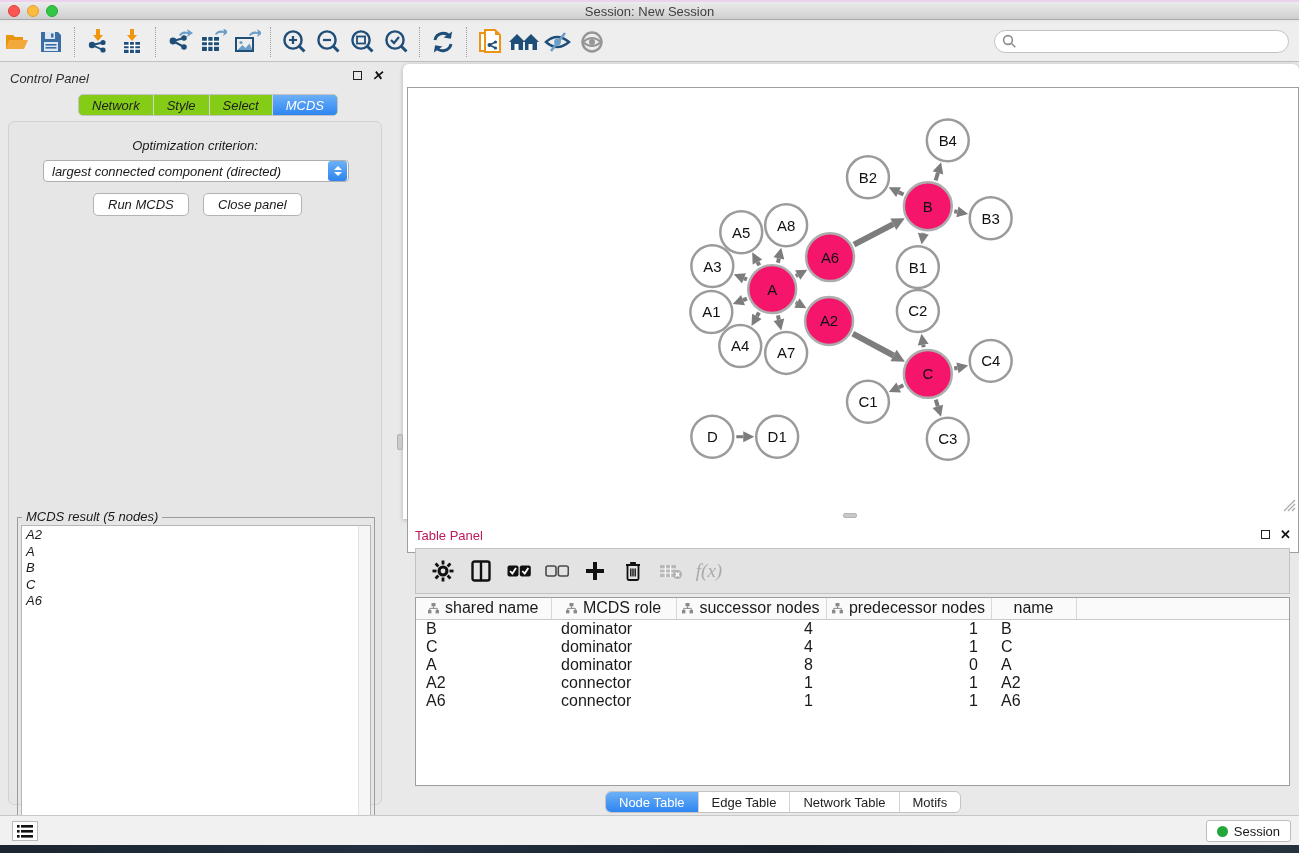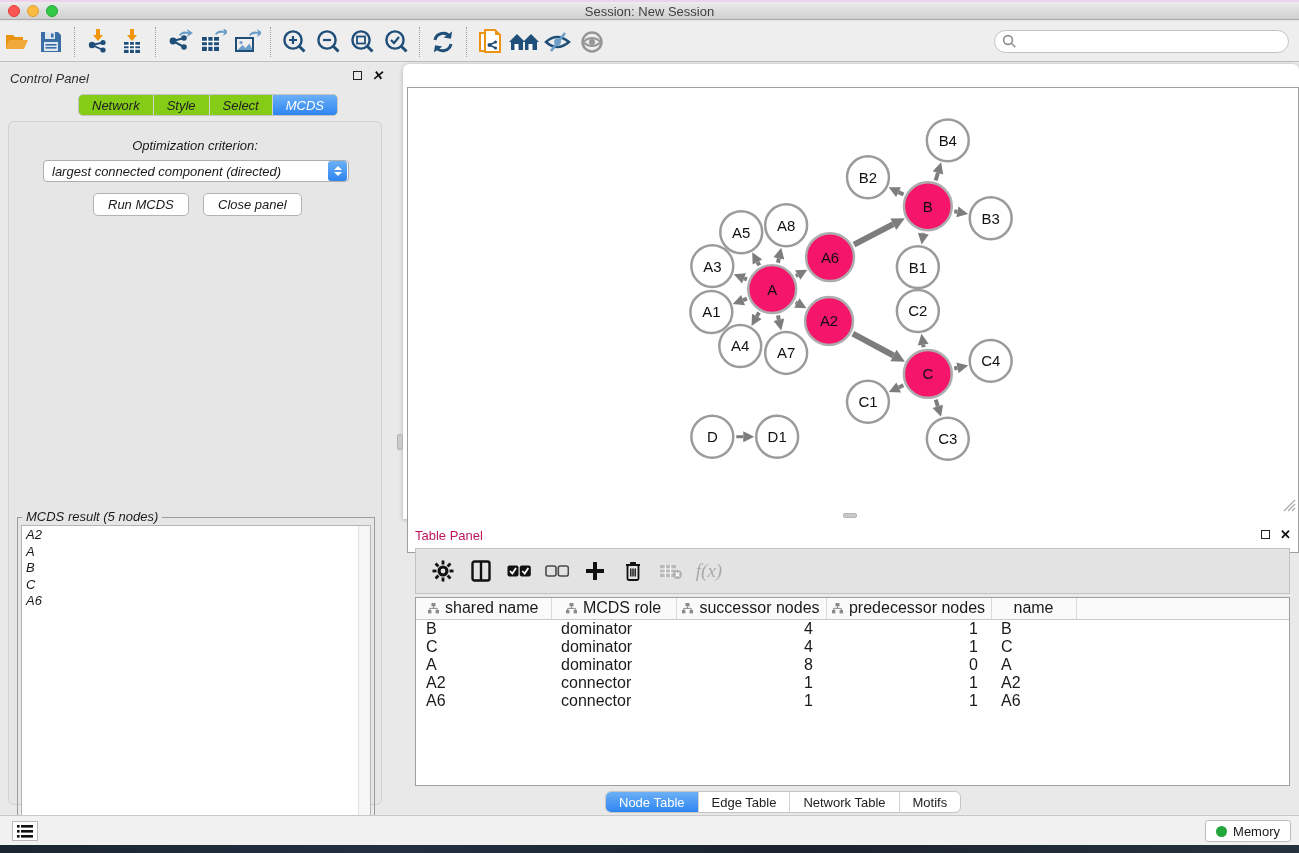--- a/index.html
+++ b/index.html
@@ -606,16 +606,16 @@
           <rect x="4" y="0" width="12" height="2.6"></rect>
           <rect x="0" y="5" width="2.6" height="2.6"></rect>
           <rect x="4" y="5" width="12" height="2.6"></rect>
           <rect x="0" y="10" width="2.6" height="2.6"></rect>
           <rect x="4" y="10" width="12" height="2.6"></rect>
         </g>
       </svg>
   </div>
   <div id="mem-btn">
     <span id="mem-dot"></span>
-    <span>Memory</span>
+    <span>Session</span>
   </div>
 </div>
 <div id="desktop-strip"></div>
 
 </body></html>

